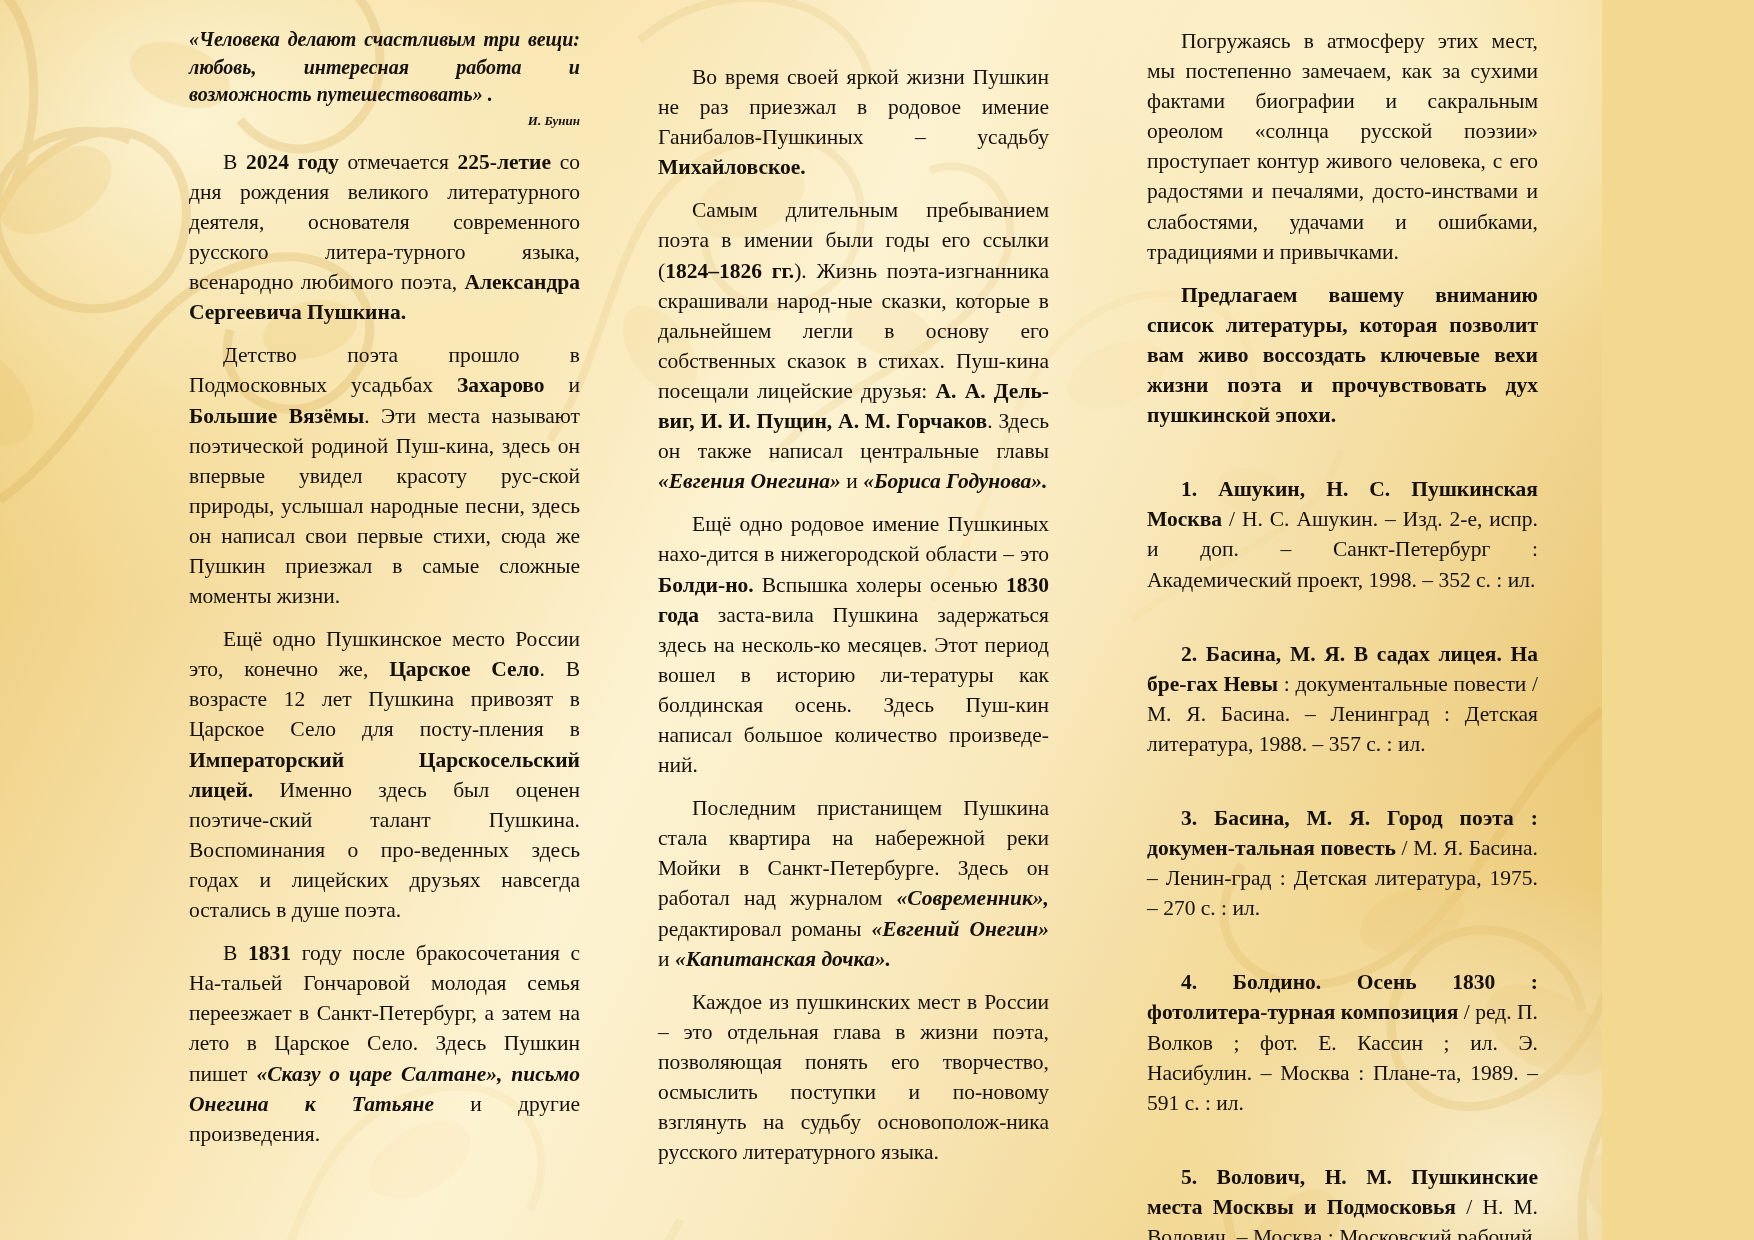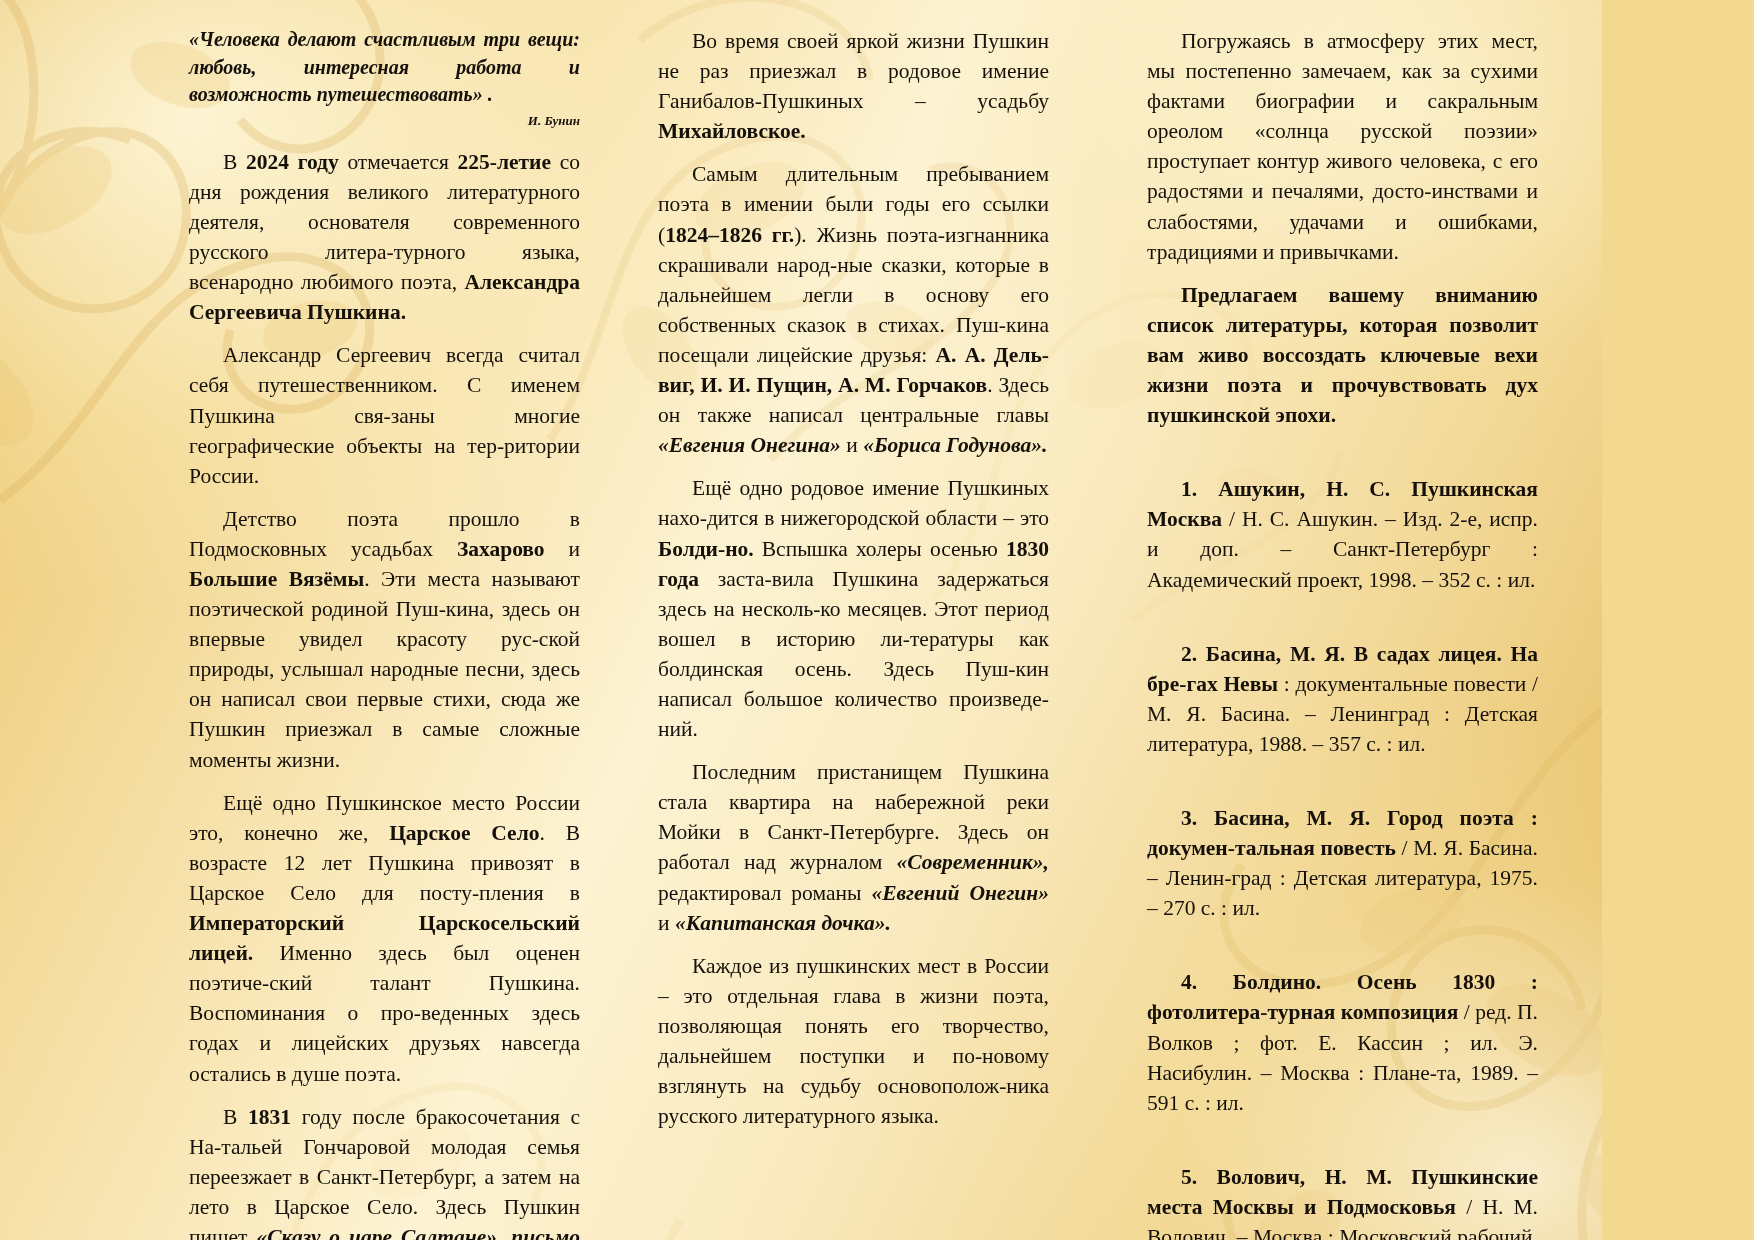--- a/index.html
+++ b/index.html
@@ -45,21 +45,21 @@
     height: 100%;
     box-sizing: border-box;
     padding: 26px 44px 18px 44px;
     gap: 62px;
   }
   .col {
     flex: 1 1 0;
     min-width: 0;
   }
   .col-1 { padding-left: 145px; padding-right: 10px; }
-  .col-2 { padding-left: 6px; padding-right: 6px; }
+  .col-2 { padding-left: 6px; padding-right: 6px; margin-top: 36px; }
   .col-3 { padding-left: 30px; padding-right: 20px; }
 
   p {
     margin: 0 0 13px 0;
     font-size: 21.5px;
     line-height: 1.40;
     text-align: justify;
     text-justify: inter-word;
     color: #15100a;
     text-indent: 34px;
@@ -161,34 +161,33 @@
     </g>
   </svg>
 
   <div class="columns">
 
     <div class="col col-1">
       <div class="epigraph">«Человека делают счастливым три вещи: любовь, интересная работа и возможность путешествовать» .</div>
       <div class="epigraph-author">И. Бунин</div>
       <div>
           <p><span>В </span><b>2024 году</b><span> отмечается </span><b>225-летие</b><span> со дня рождения великого литературного деятеля, основателя современного русского литера-турного языка, всенародно любимого поэта, </span><b>Александра Сергеевича Пушкина.</b></p>
-          <p><span>Александр Сергеевич всегда считал себя путешественником. С именем Пушкина свя-заны многие географические объекты на тер-ритории России.</span></p>
           <p><span>Детство поэта прошло в Подмосковных усадьбах </span><b>Захарово</b><span> и </span><b>Большие Вязёмы</b><span>. Эти места называют поэтической родиной Пуш-кина, здесь он впервые увидел красоту рус-ской природы, услышал народные песни, здесь он написал свои первые стихи, сюда же Пушкин приезжал в самые сложные моменты жизни.</span></p>
           <p><span>Ещё одно Пушкинское место России это, конечно же, </span><b>Царское Село</b><span>. В возрасте 12 лет Пушкина привозят в Царское Село для посту-пления в </span><b>Императорский Царскосельский лицей.</b><span> Именно здесь был оценен поэтиче-ский талант Пушкина. Воспоминания о про-веденных здесь годах и лицейских друзьях навсегда остались в душе поэта.</span></p>
           <p><span>В </span><b>1831</b><span> году после бракосочетания с На-тальей Гончаровой молодая семья переезжает в Санкт-Петербург, а затем на лето в Царское Село. Здесь Пушкин пишет </span><span class="bi">«Сказу о царе Салтане», письмо Онегина к Татьяне</span><span> и другие произведения.</span></p>
         </div>
     </div>
 
     <div class="col col-2">
       <div>
           <p><span>Во время своей яркой жизни Пушкин не раз приезжал в родовое имение Ганибалов-Пушкиных – усадьбу </span><b>Михайловское.</b></p>
           <p><span>Самым длительным пребыванием поэта в имении были годы его ссылки (</span><b>1824–1826 гг.</b><span>). Жизнь поэта-изгнанника скрашивали народ-ные сказки, которые в дальнейшем легли в основу его собственных сказок в стихах. Пуш-кина посещали лицейские друзья: </span><b>А. А. Дель-виг, И. И. Пущин, А. М. Горчаков</b><span>. Здесь он также написал центральные главы </span><span class="bi">«Евгения Онегина»</span><span> и </span><span class="bi">«Бориса Годунова».</span></p>
           <p><span>Ещё одно родовое имение Пушкиных нахо-дится в нижегородской области – это </span><b>Болди-но.</b><span> Вспышка холеры осенью </span><b>1830 года</b><span> заста-вила Пушкина задержаться здесь на несколь-ко месяцев. Этот период вошел в историю ли-тературы как болдинская осень. Здесь Пуш-кин написал большое количество произведе-ний.</span></p>
           <p><span>Последним пристанищем Пушкина стала квартира на набережной реки Мойки в Санкт-Петербурге. Здесь он работал над журналом </span><span class="bi">«Современник»,</span><span> редактировал романы </span><span class="bi">«Евгений Онегин»</span><span> и </span><span class="bi">«Капитанская дочка».</span></p>
-          <p><span>Каждое из пушкинских мест в России – это отдельная глава в жизни поэта, позволяющая понять его творчество, дальнейшем поступки и по-новому взглянуть на судьбу основополож-ника русского литературного языка.</span></p>
+          <p><span>Каждое из пушкинских мест в России – это отдельная глава в жизни поэта, позволяющая понять его творчество, осмыслить поступки и по-новому взглянуть на судьбу основополож-ника русского литературного языка.</span></p>
         </div>
     </div>
 
     <div class="col col-3">
       <div>
           <p><span>Погружаясь в атмосферу этих мест, мы постепенно замечаем, как за сухими фактами биографии и сакральным ореолом «солнца русской поэзии» проступает контур живого человека, с его радостями и печалями, досто-инствами и слабостями, удачами и ошибками, традициями и привычками.</span></p>
         </div>
       <div>
           <p><b>Предлагаем вашему вниманию список литературы, которая позволит вам живо воссоздать ключевые вехи жизни поэта и прочувствовать дух пушкинской эпохи.</b></p>
         </div>

